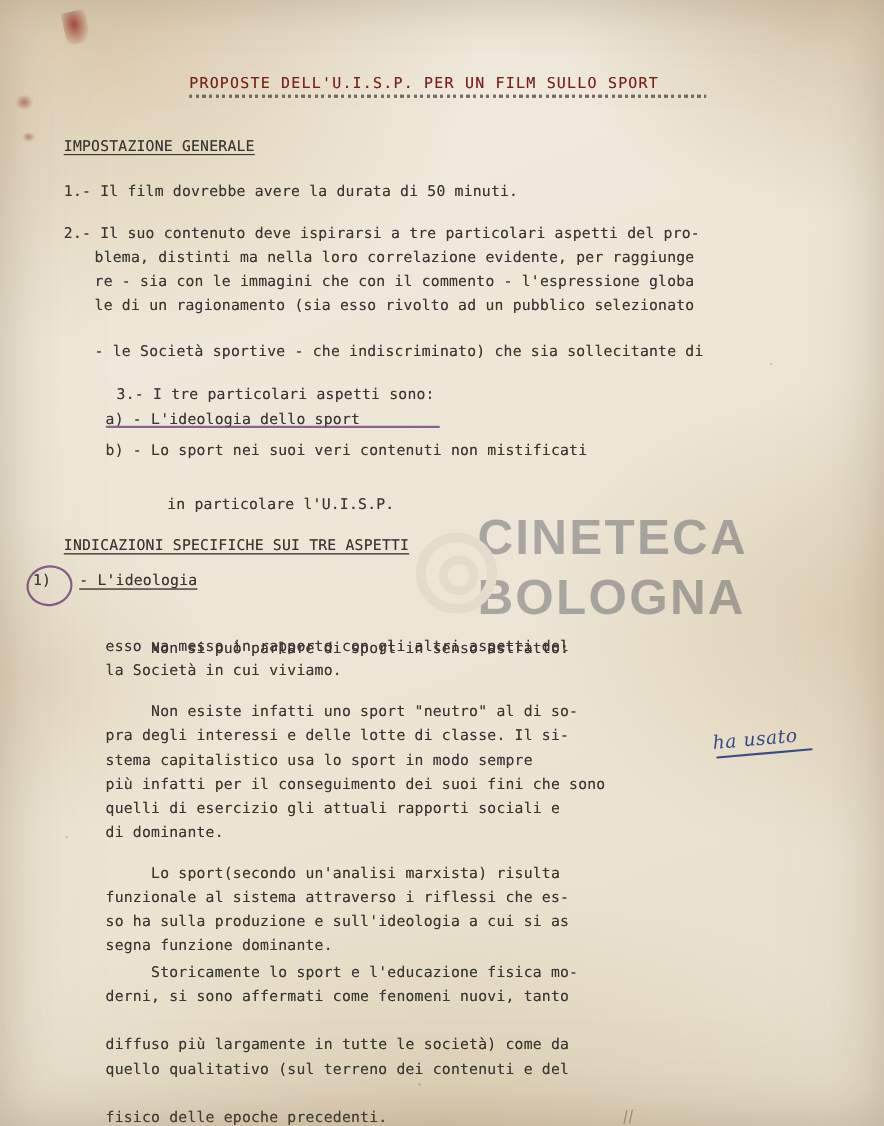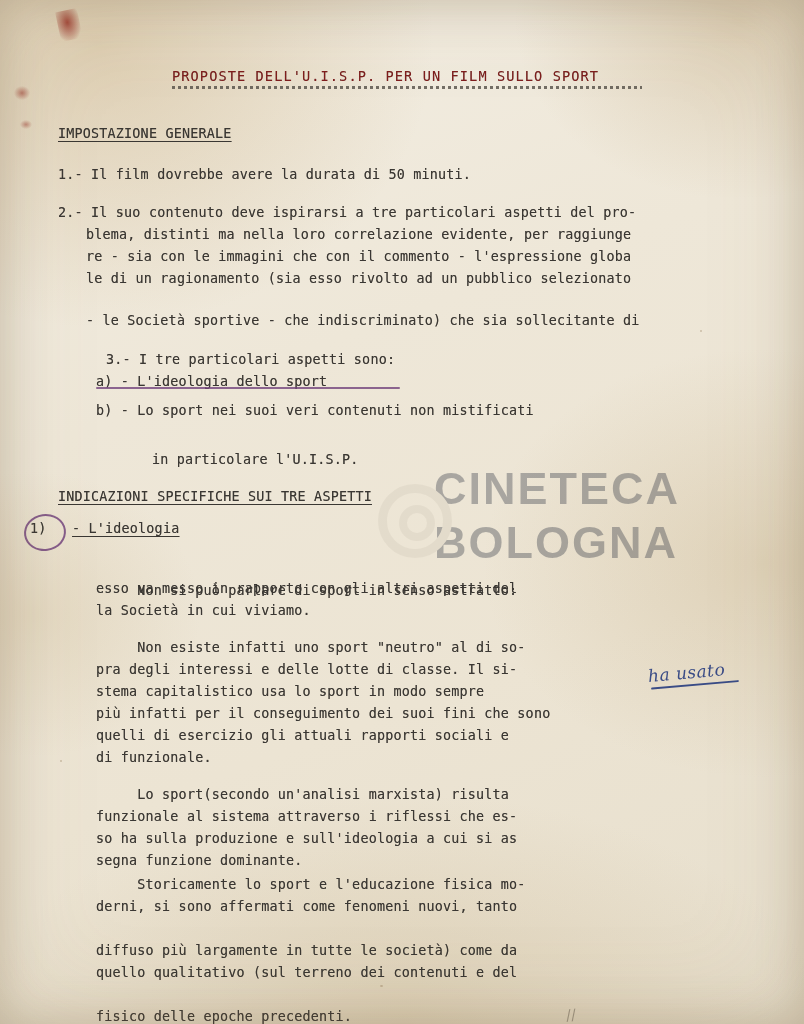--- a/index.html
+++ b/index.html
@@ -226,21 +226,21 @@
 
     <div class="line" style="left:96px; top:559px;margin-top:24px;">     Non si può parlare di sport in senso astratto:</div>
     <div class="line" style="left:96px; top:581px;">esso va messo in rapporto con gli altri aspetti del</div>
     <div class="line" style="left:96px; top:603px;">la Società in cui viviamo.</div>
 
     <div class="line" style="left:96px; top:640px;">     Non esiste infatti uno sport "neutro" al di so-</div>
     <div class="line" style="left:96px; top:662px;">pra degli interessi e delle lotte di classe. Il si-</div>
     <div class="line" style="left:96px; top:684px;">stema capitalistico usa lo sport in modo sempre</div>
     <div class="line" style="left:96px; top:706px;">più infatti per il conseguimento dei suoi fini che sono</div>
     <div class="line" style="left:96px; top:728px;">quelli di esercizio gli attuali rapporti sociali e</div>
-    <div class="line" style="left:96px; top:750px;">di funzionale.</div>
+    <div class="line" style="left:96px; top:750px;">di dominante.</div>
 
     <div class="line" style="left:96px; top:787px;">     Lo sport(secondo un'analisi marxista) risulta</div>
     <div class="line" style="left:96px; top:809px;">funzionale al sistema attraverso i riflessi che es-</div>
     <div class="line" style="left:96px; top:831px;">so ha sulla produzione e sull'ideologia a cui si as</div>
     <div class="line" style="left:96px; top:853px;">segna funzione dominante.</div>
 
     <div class="line" style="left:96px; top:877px;">     Storicamente lo sport e l'educazione fisica mo-</div>
     <div class="line" style="left:96px; top:899px;">derni, si sono affermati come fenomeni nuovi, tanto</div>
     <div class="line" style="left:96px; top:943px;">diffuso più largamente in tutte le società) come da</div>
     <div class="line" style="left:96px; top:965px;">quello qualitativo (sul terreno dei contenuti e del</div>

